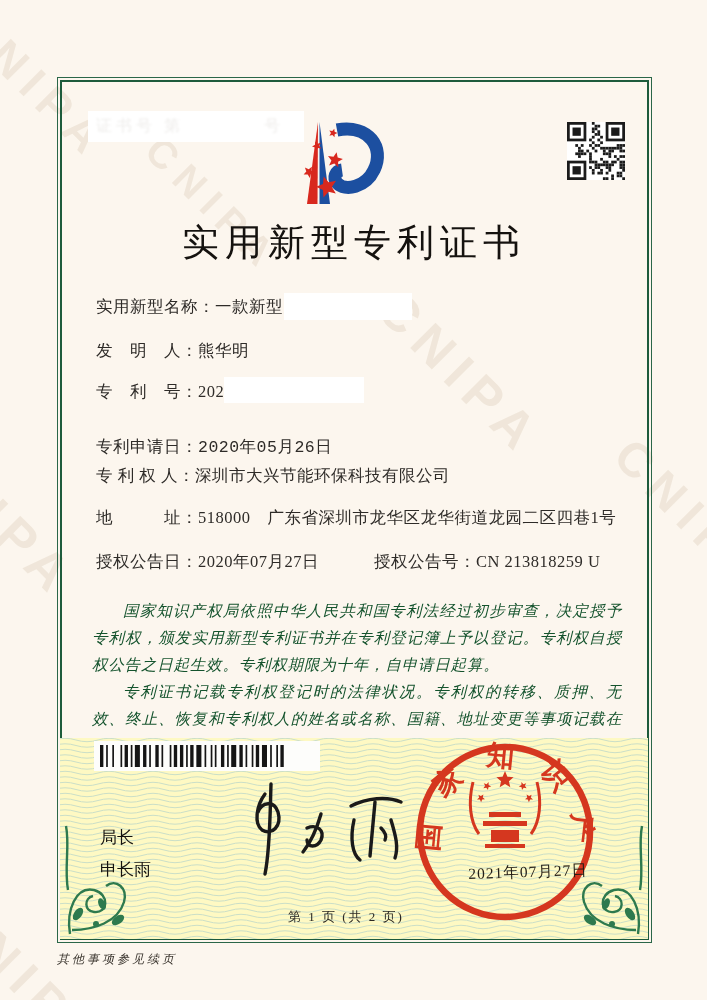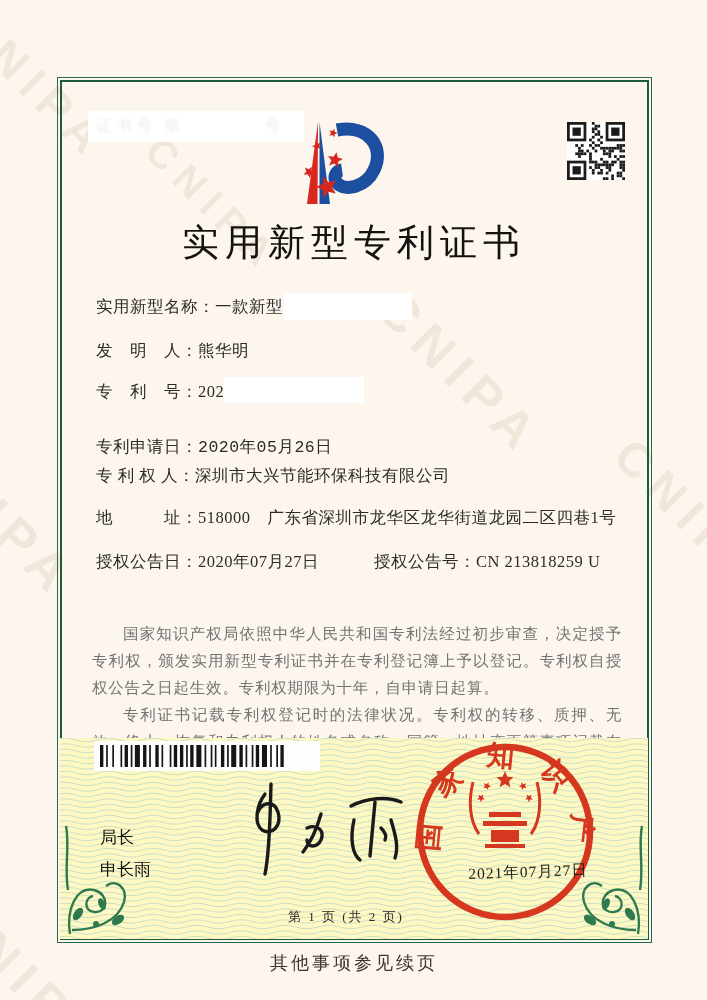--- a/index.html
+++ b/index.html
@@ -22,43 +22,43 @@
          font-size:37px;font-weight:400;letter-spacing:6px;color:#15120f;z-index:2;margin-top:10px;}
   .logo{position:absolute;left:285px;top:114px;z-index:2;}
   .qr{position:absolute;left:567px;top:122px;z-index:2;}
   
   .row{position:absolute;left:96px;width:530px;font-size:16.5px;white-space:nowrap;
        letter-spacing:.5px;z-index:2;}
   .row .lab{color:#2e2b28;margin-top:8px;}
   .row .val{color:#2e2b28;}
   .grantno{position:absolute;left:278px;top:0;}
   
-  .body-text{position:absolute;left:92px;top:620px;width:530px;font-size:15.5px;
-             line-height:27px;text-align:justify;letter-spacing:.8px;color:#737373;
-             z-index:2;}
+  .body-text{position:absolute;left:92px;top:597px;width:530px;font-size:15.5px;
+             line-height:27px;text-align:justify;letter-spacing:.8px;color:#14532d;
+             font-style:italic;z-index:2;}
   .body-text p{margin:0;text-indent:2em;}
   
   .band{position:absolute;left:60px;top:738px;width:588px;height:201px;
         background:#fef9c3;overflow:hidden;z-index:2;}
   .band svg.waves{position:absolute;left:0;top:0;}
   .barcode-pad{position:absolute;left:34px;top:3px;width:226px;height:30px;background:#fdfdfb;}
   .barcode{position:absolute;left:40px;top:7px;}
   .director{position:absolute;left:40px;top:84px;font-size:17px;color:#15120f;line-height:32px;}
   .signature{position:absolute;left:175px;top:36px;}
   .seal{position:absolute;left:353px;top:2px;}
   .seal-date{position:absolute;left:368px;top:124px;width:200px;text-align:center;
              font-size:15.5px;color:#241e16;letter-spacing:1px;transform:rotate(-2deg);}
   .pageinfo{position:absolute;left:0;top:170px;width:494px;text-align:center;
             font-size:13px;color:#2b2824;letter-spacing:2px;margin-left:39px;}
   .flourish{position:absolute;bottom:2px;}
   .flourish.left{left:2px;}
   .flourish.right{right:2px;transform:scale(-1,1);}
   
-  .note{position:absolute;left:57px;top:951px;width:594px;text-align:center;
-        font-size:18px;color:#3a352e;letter-spacing:3px;z-index:2;}
+  .note{position:absolute;left:57px;top:951px;width:594px;
+        font-size:12px;color:#3a352e;letter-spacing:3px;font-style:italic;z-index:2;}
 </style>
 </head>
 <body>
 
 <div class="page">
 
   <span class="wm" style="left:-14px;top:-2px;font-size:46px;">CNIPA</span>
   <span class="wm" style="left:168px;top:128px;font-size:40px;">CNIPA</span>
   <span class="wm" style="left:408px;top:278px;font-size:52px;">CNIPA</span>
   <span class="wm" style="left:-58px;top:420px;font-size:52px;">CNIPA</span>

